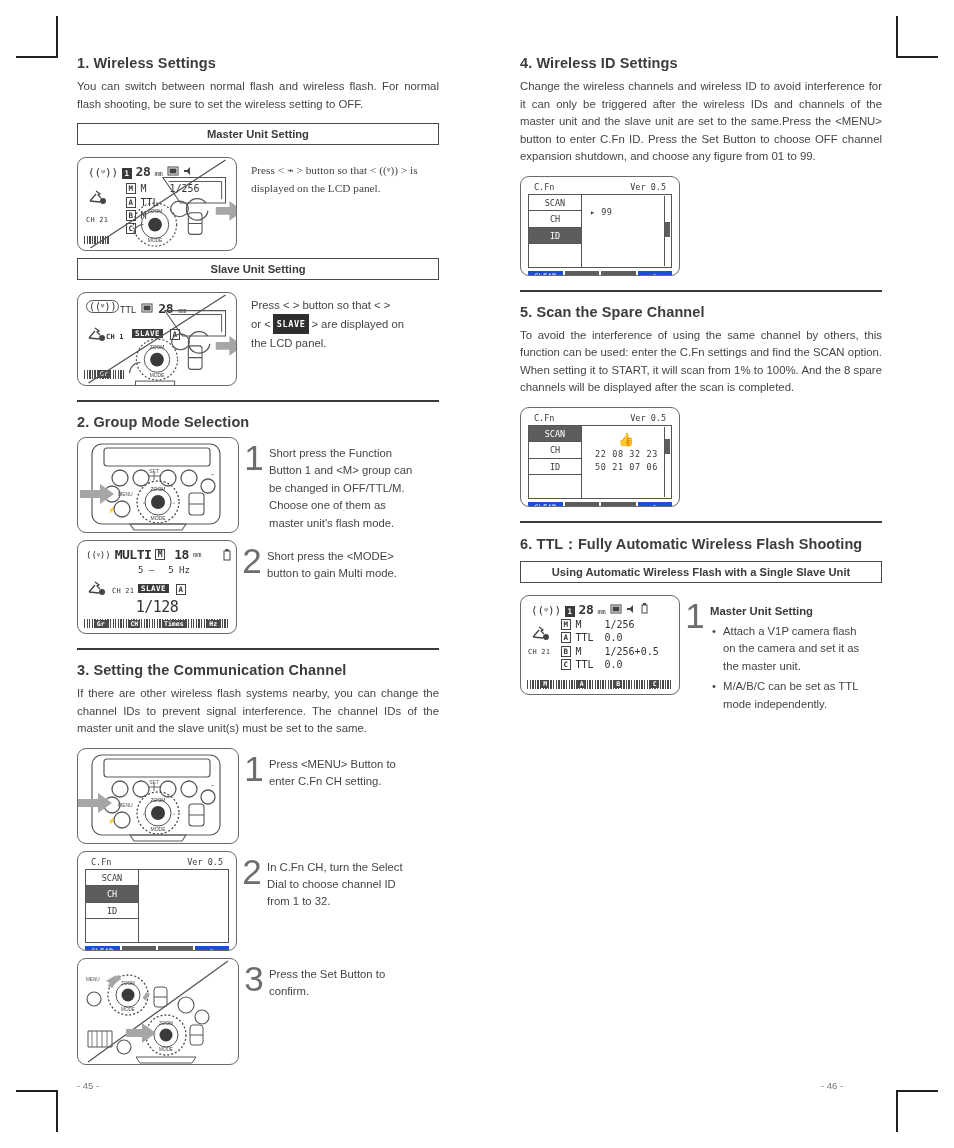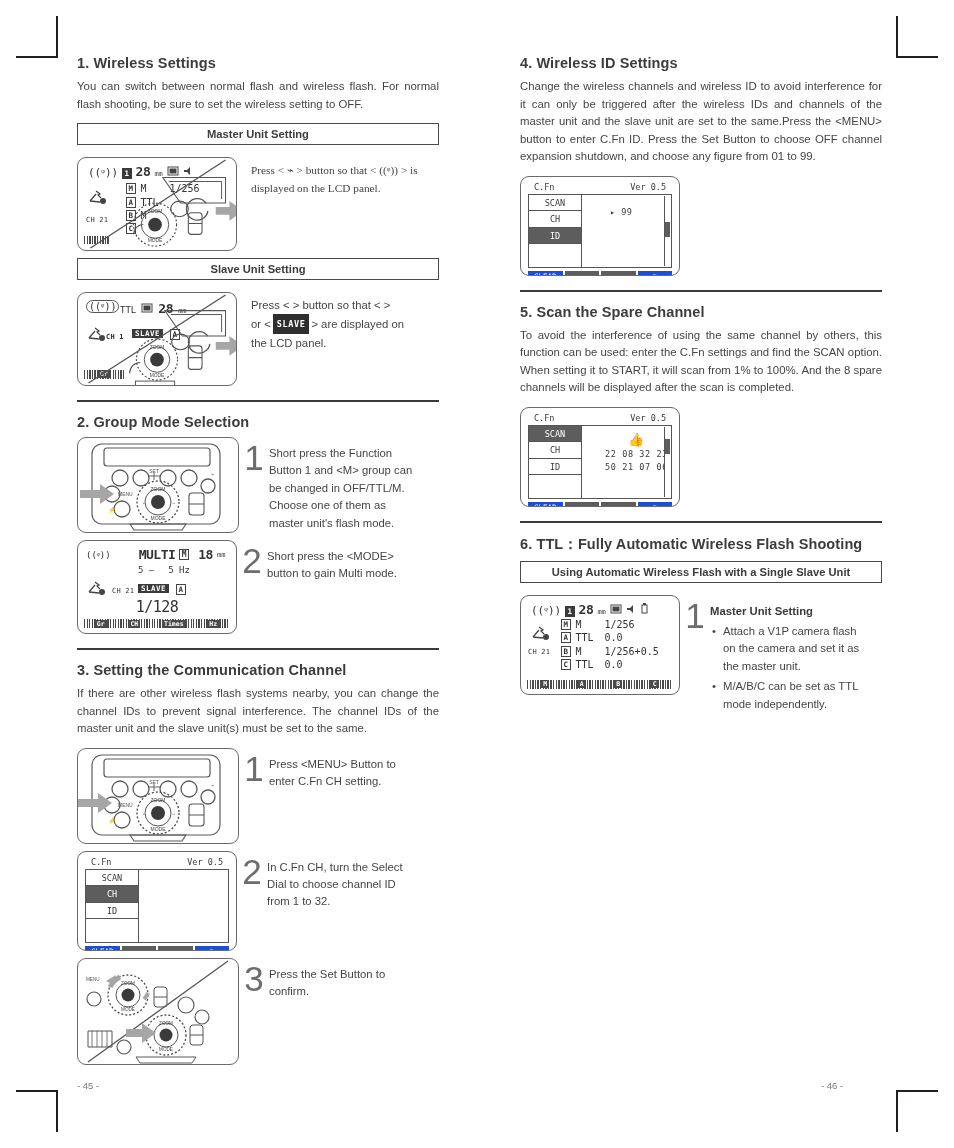--- a/index.html
+++ b/index.html
@@ -96,21 +96,21 @@
   .lcd .slashbig{
     position:absolute;left:0;top:0;width:100%;height:100%;pointer-events:none;
   }
 
   
   .cfn{
     width:160px;height:100px;box-sizing:border-box;padding:5px 7px 6px 7px;
     font-family:"DejaVu Sans Mono",monospace;color:#3a3a3a;position:relative;
   }
   .cfn .cfnhead{display:flex;justify-content:space-between;font-size:8.5px;padding:0 6px 2px 6px;}
-  .cfn .cfnbody{display:flex;border:1px solid #555;height:74px;box-sizing:border-box;gap:20px;}
+  .cfn .cfnbody{display:flex;border:1px solid #555;height:74px;box-sizing:border-box;}
   .cfn .menu{width:52px;border-right:1px solid #555;}
   .cfn .menu div{
     height:16.5px;line-height:16.5px;text-align:center;font-size:8.5px;
     border-bottom:1px solid #555;box-sizing:border-box;
   }
   .cfn .menu div:last-child{border-bottom:none;margin-top:42px;}
   .cfn .menu div.active{background:#5d5d5d;color:#fff;}
   .cfn .pane{flex:1;position:relative;font-size:8.5px;padding:12px 0 0 8px;}
   .cfn .pane .val{letter-spacing:.5px;}
   .cfn .scroll{
@@ -335,21 +335,21 @@
       </svg>
     </div>
     <div class="stepnum">1</div>
     <div class="steptext" style="width:152px;">Short press the Function Button 1 and &lt;M&gt; group can be changed in OFF/TTL/M. Choose one of them as master unit's flash mode.</div>
   </div>
 
   <div class="fig-step">
     <div class="figbox lcd" style="width:160px;height:94px;">
       <div style="position:absolute;left:8px;top:6px;display:flex;gap:4px;align-items:center;">
         <span style="font-size:9px;">((ᵠ))</span>
-        <span style="font-size:13px;font-weight:bold;letter-spacing:-.5px;margin-left:24px;">MULTI</span>
+        <span style="font-size:13px;font-weight:bold;letter-spacing:-.5px;">MULTI</span>
         <span class="boxchar" style="font-size:8px;">M</span>
         <span class="mm" style="margin-left:5px;">18</span>
         <span class="unit">mm</span>
         <svg width="8" height="12" style="margin-left:18px;">
             <rect x="1" y="2" width="6" height="9" fill="none" stroke="#444"></rect>
             <rect x="2.5" y="0" width="3" height="2" fill="#444"></rect>
           </svg>
       </div>
       <div style="position:absolute;left:60px;top:24px;font-size:9px;display:flex;gap:14px;">
         <span>5 –</span>

